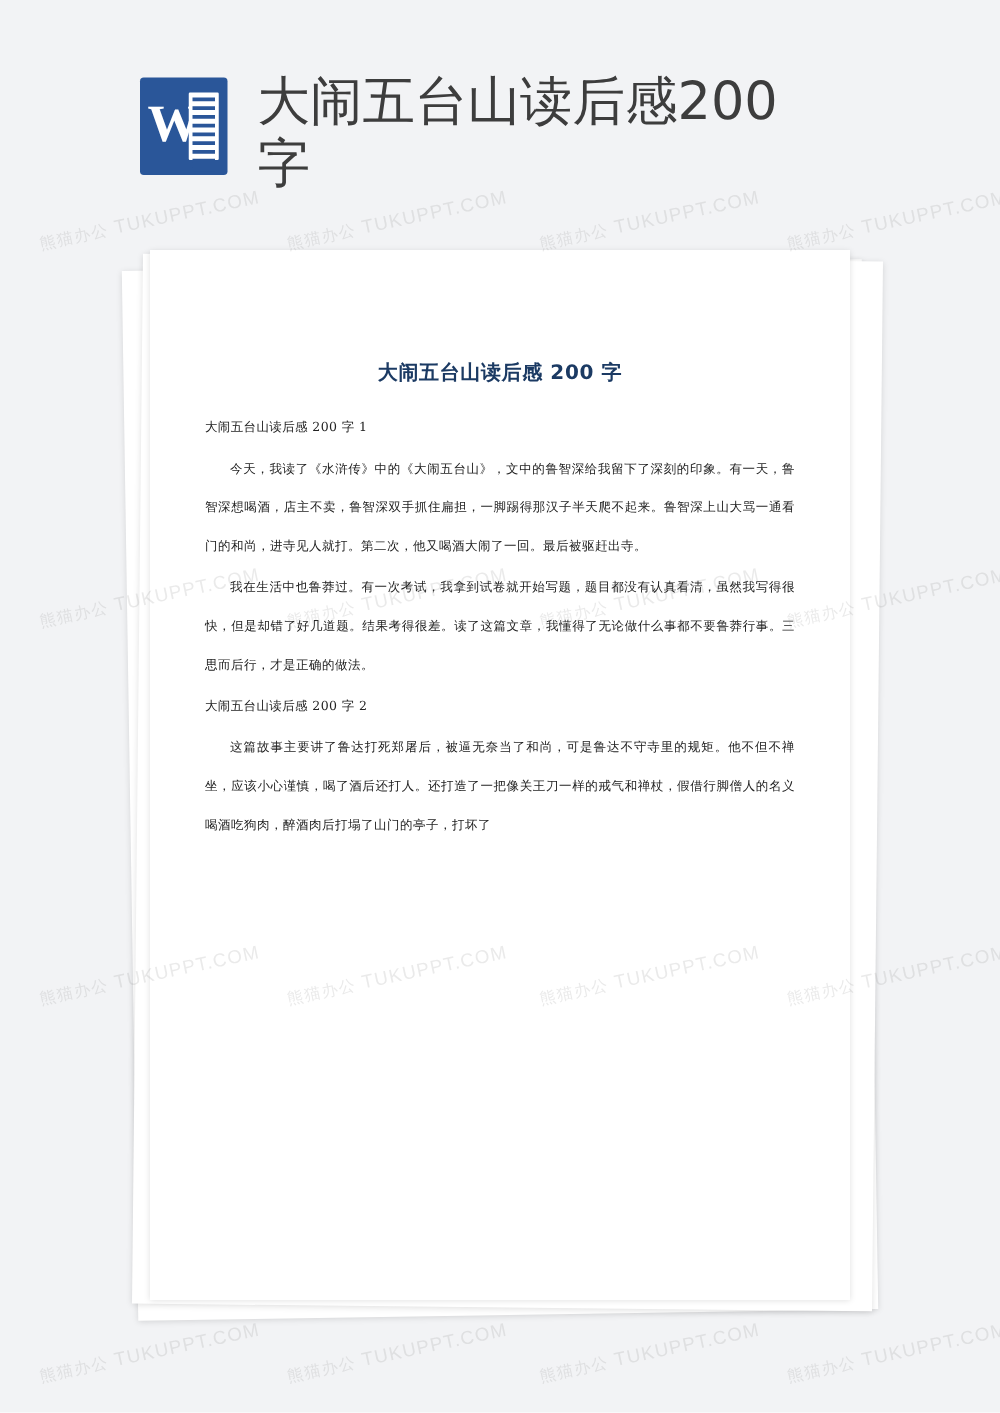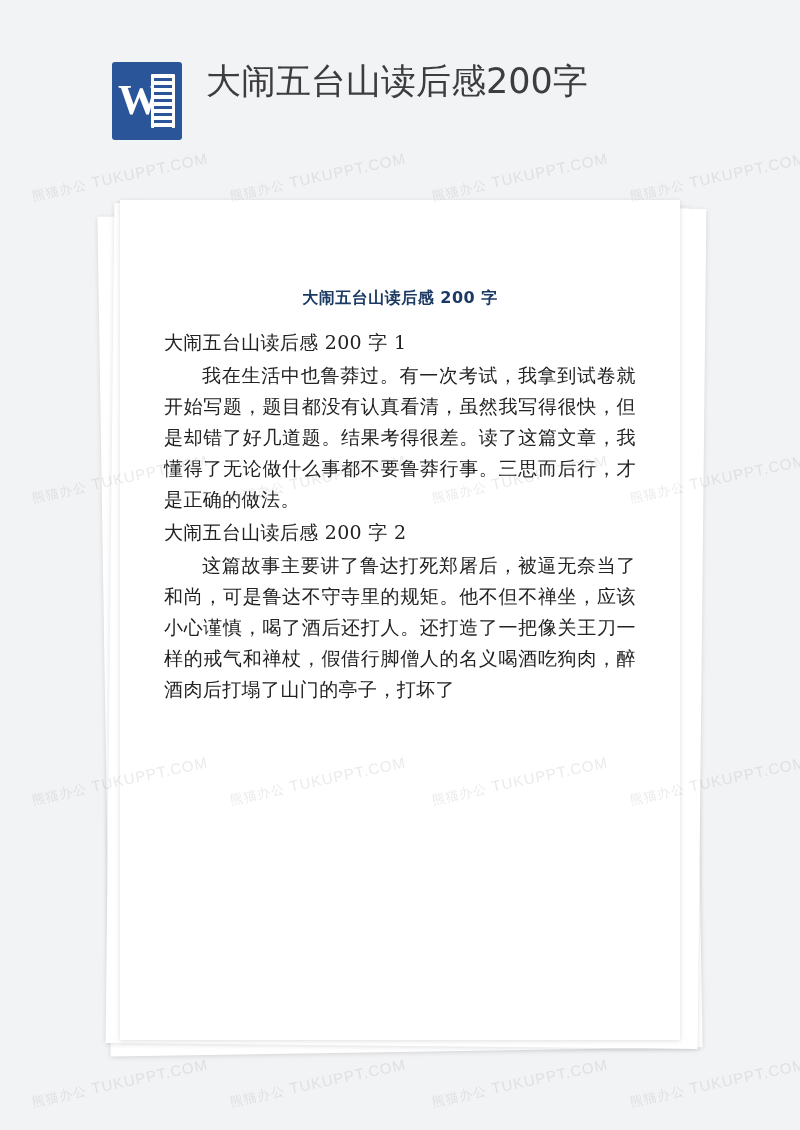--- a/index.html
+++ b/index.html
@@ -57,21 +57,21 @@
   }
   .word-icon .lines i {
     display: block;
     height: 3px;
     margin: 4px 3px 0 3px;
     background: #2a5699;
   }
   .doc-title {
     margin-left: 24px;
     margin-top: -6px;
-    font-size: 35px;
+    font-size: 42px;
     line-height: 50px;
     color: #3d3d3d;
     font-family: "DejaVu Sans", "Liberation Sans", sans-serif;
     max-width: 420px;
     font-weight: 400;
   }
 
   
   .stack {
     position: absolute;
@@ -122,21 +122,21 @@
   .doc-heading {
     text-align: center;
     font-size: 16px;
     font-weight: bold;
     color: #1b3a63;
     letter-spacing: 0.5px;
     margin: 0 0 18px 0;
     font-family: "DejaVu Sans", "Liberation Sans", sans-serif;
   }
   .para {
-    font-size: 19px;
+    font-size: 10px;
     line-height: 31px;
     margin: 0 0 2px 0;
     text-align: justify;
     letter-spacing: 0.4px;
   }
   .para.indent {
     text-indent: 2em;
   }
   .para.sub {
     letter-spacing: 0.3px;
@@ -195,20 +195,21 @@
         <i></i>
         <i></i>
     </span>
   </div>
   <div class="doc-title">大闹五台山读后感200字</div>
 </div>
 
 <div class="page-body">
   <div class="doc-heading">大闹五台山读后感 200 字</div>
   <p class="para sub">大闹五台山读后感 200 字 1</p>
+  <p class="para indent">今天，我读了《水浒传》中的《大闹五台山》，文中的鲁智深给我留下了深刻的印象。有一天，鲁智深想喝酒，店主不卖，鲁智深双手抓住扁担，一脚踢得那汉子半天爬不起来。鲁智深上山大骂一通看门的和尚，进寺见人就打。第二次，他又喝酒大闹了一回。最后被驱赶出寺。</p>
   <p class="para indent">我在生活中也鲁莽过。有一次考试，我拿到试卷就开始写题，题目都没有认真看清，虽然我写得很快，但是却错了好几道题。结果考得很差。读了这篇文章，我懂得了无论做什么事都不要鲁莽行事。三思而后行，才是正确的做法。</p>
   <p class="para sub">大闹五台山读后感 200 字 2</p>
   <p class="para indent">这篇故事主要讲了鲁达打死郑屠后，被逼无奈当了和尚，可是鲁达不守寺里的规矩。他不但不禅坐，应该小心谨慎，喝了酒后还打人。还打造了一把像关王刀一样的戒气和禅杖，假借行脚僧人的名义喝酒吃狗肉，醉酒肉后打塌了山门的亭子，打坏了</p>
 </div>
 
 <div class="wm wm-1"><span class="cn">熊猫办公</span> <span>TUKUPPT.COM</span></div>
 <div class="wm wm-2"><span class="cn">熊猫办公</span> <span>TUKUPPT.COM</span></div>
 <div class="wm wm-3"><span class="cn">熊猫办公</span> <span>TUKUPPT.COM</span></div>
 <div class="wm wm-4"><span class="cn">熊猫办公</span> <span>TUKUPPT.COM</span></div>
 <div class="wm wm-5"><span class="cn">熊猫办公</span> <span>TUKUPPT.COM</span></div>

